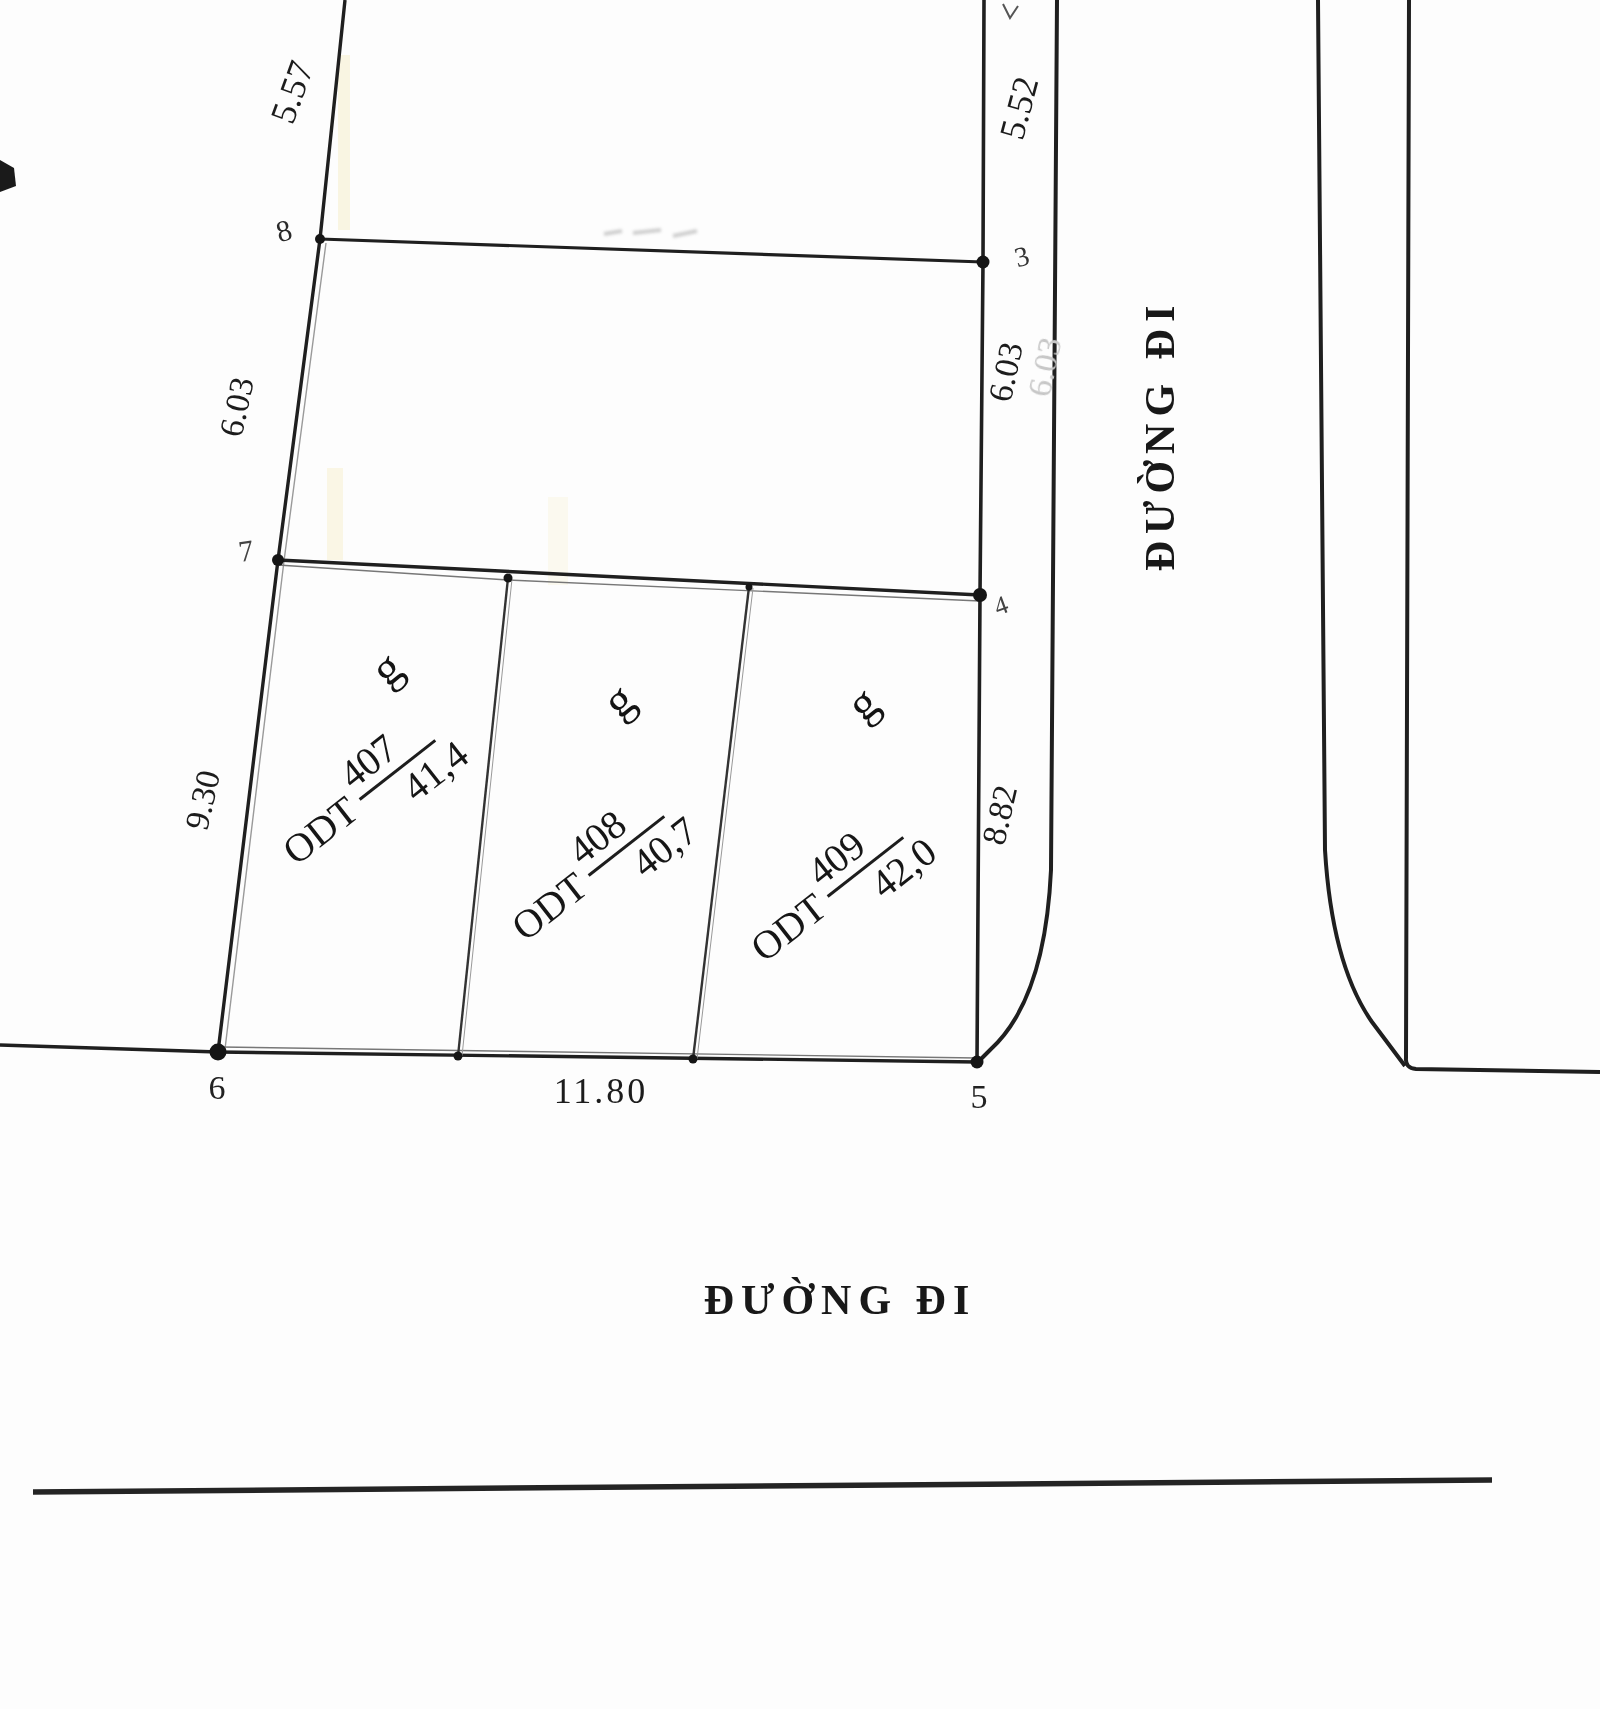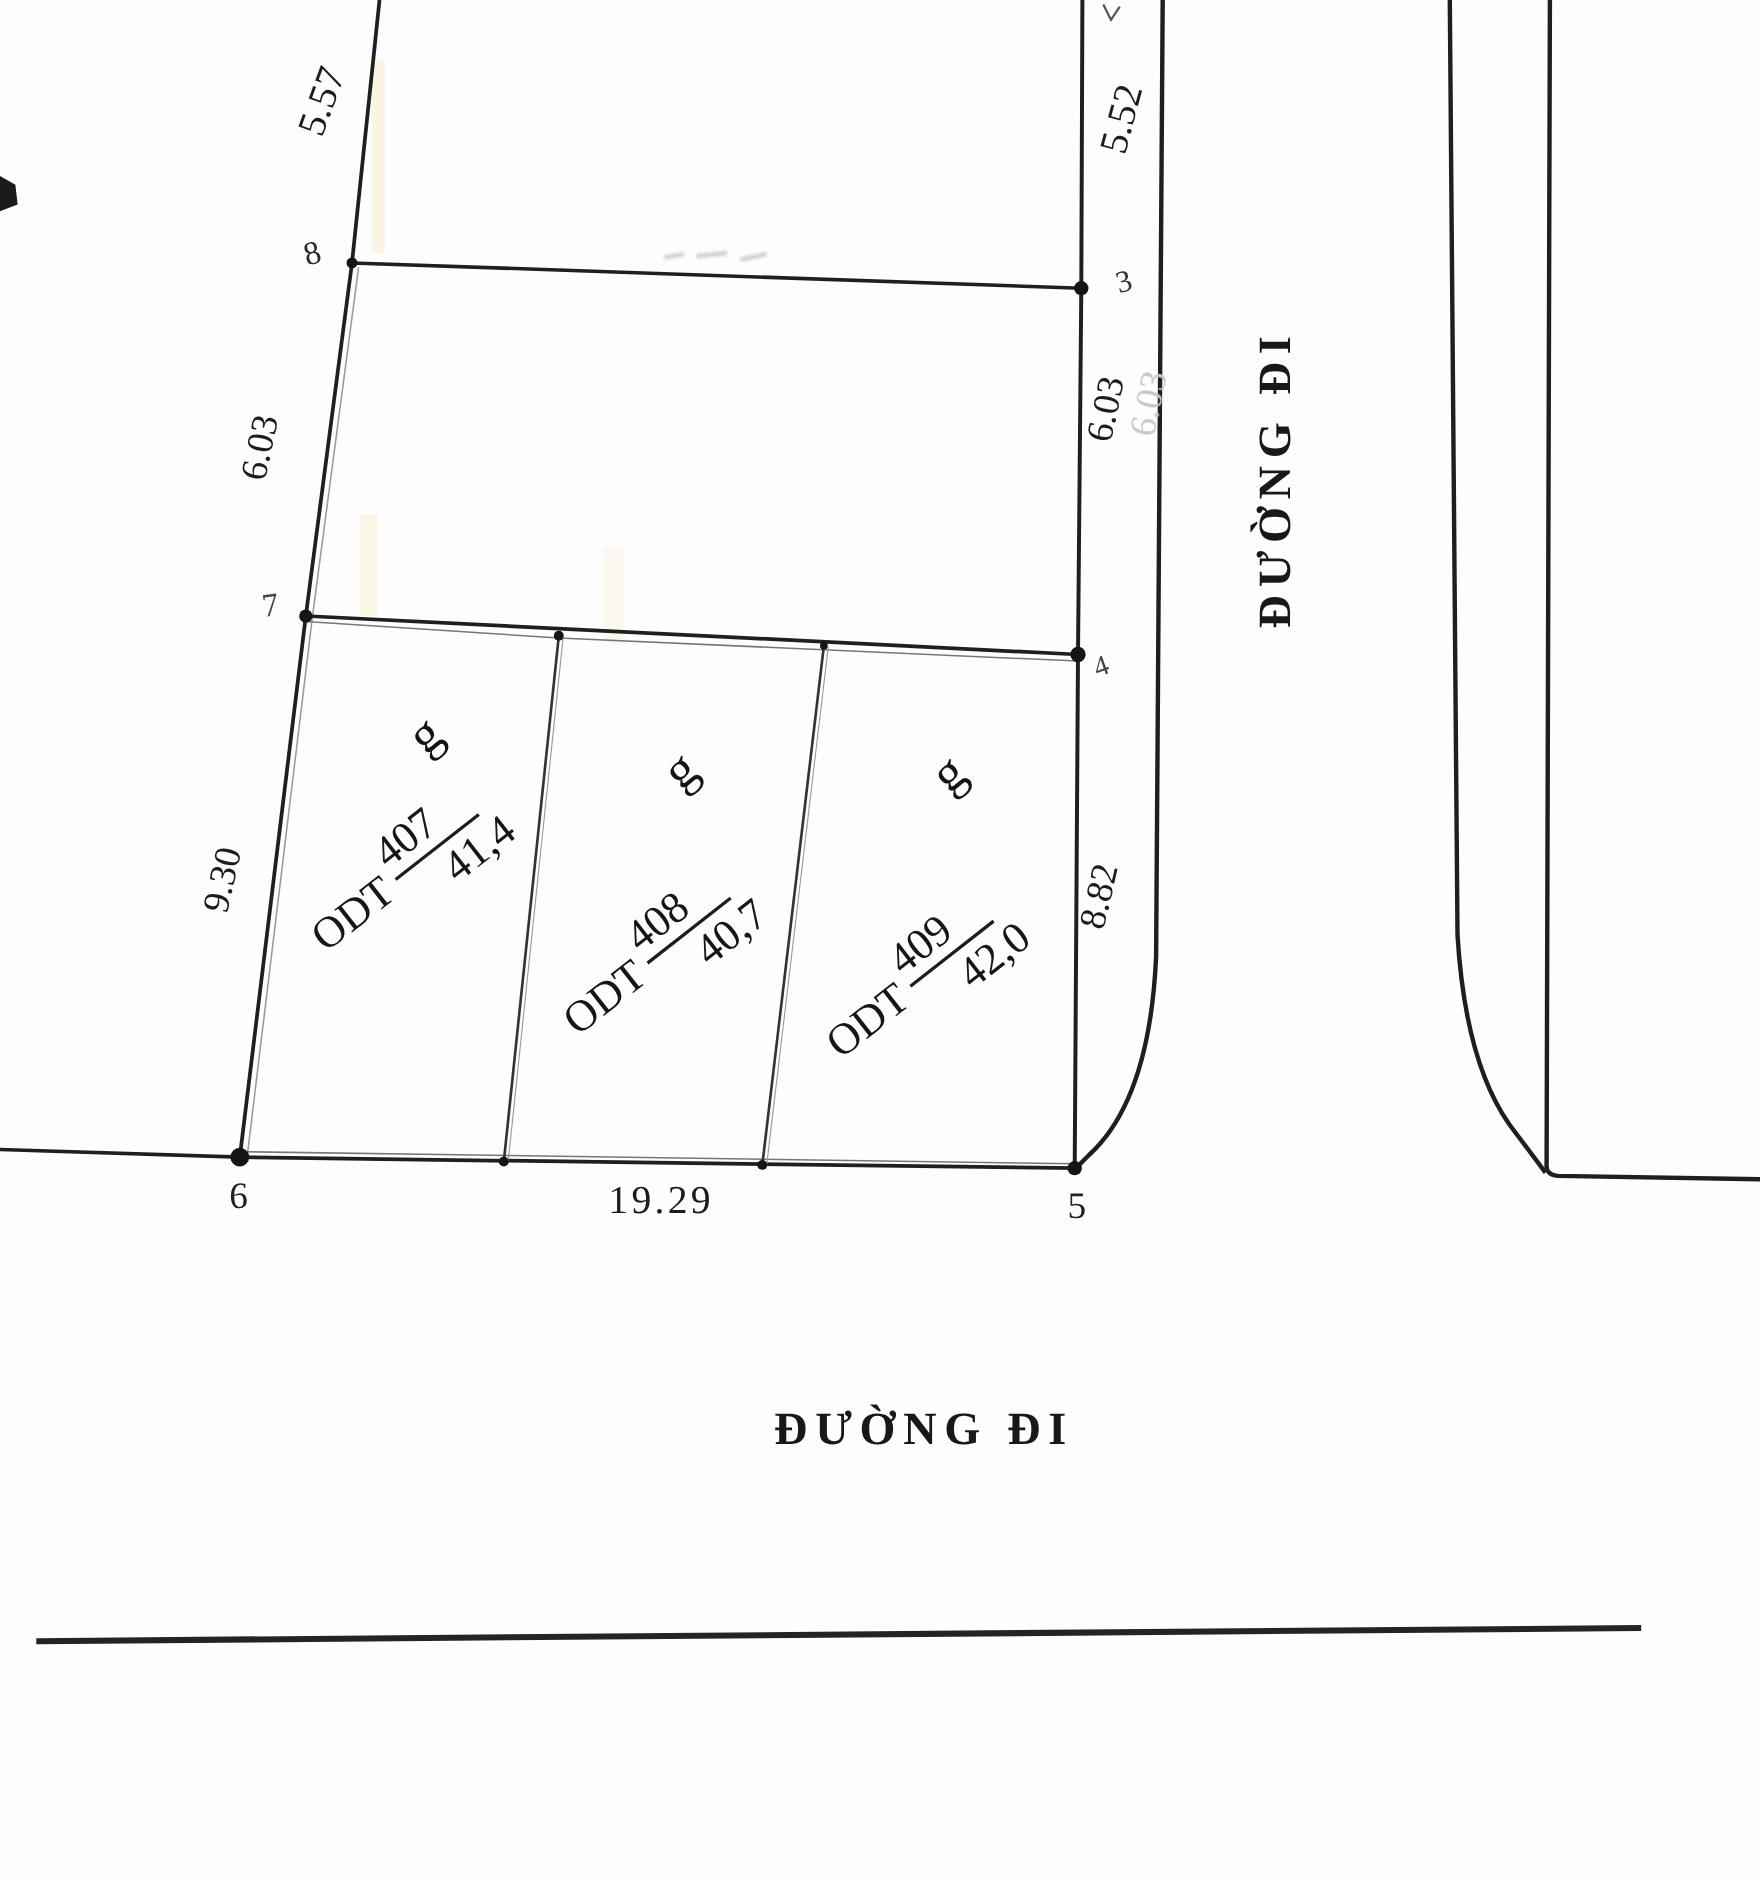--- a/index.html
+++ b/index.html
@@ -100,21 +100,21 @@
   <div class="txt dim" style="left:203px;top:800px;transform:translate(-50%,-50%) rotate(-77deg);">9.30</div>
 
   <div class="txt dim" style="left:1019px;top:108px;font-size:36px;transform:translate(-50%,-50%) rotate(-75deg);">5.52</div>
 
   <div class="txt dim" style="left:1006px;top:372px;transform:translate(-50%,-50%) rotate(-78deg);">6.03</div>
 
   <div class="txt dim ghost" style="left:1045px;top:367px;transform:translate(-50%,-50%) rotate(-78deg);">6.03</div>
 
   <div class="txt dim" style="left:1000px;top:815px;transform:translate(-50%,-50%) rotate(-77deg);">8.82</div>
 
-  <div class="txt dim" style="left:601px;top:1091px;font-size:36px;letter-spacing:3px;transform:translate(-50%,-50%);">19.29</div>
+  <div class="txt dim" style="left:601px;top:1091px;font-size:36px;letter-spacing:3px;transform:translate(-50%,-50%);">11.80</div>
 
   <div class="txt vtx" style="left:284px;top:231px;transform:translate(-50%,-50%) rotate(-15deg);">8</div>
 
   <div class="txt vtx" style="left:1022px;top:257px;font-size:28px;color:#333;transform:translate(-50%,-50%) rotate(-15deg);">3</div>
 
   <div class="txt vtx" style="left:246px;top:551px;color:#444;transform:translate(-50%,-50%) rotate(-8deg);">7</div>
 
   <div class="txt vtx" style="left:1001px;top:606px;font-size:26px;color:#444;transform:translate(-50%,-50%) rotate(-20deg);">4</div>
 
   <div class="txt vtx" style="left:217px;top:1088px;font-size:34px;color:#222;transform:translate(-50%,-50%);">6</div>

